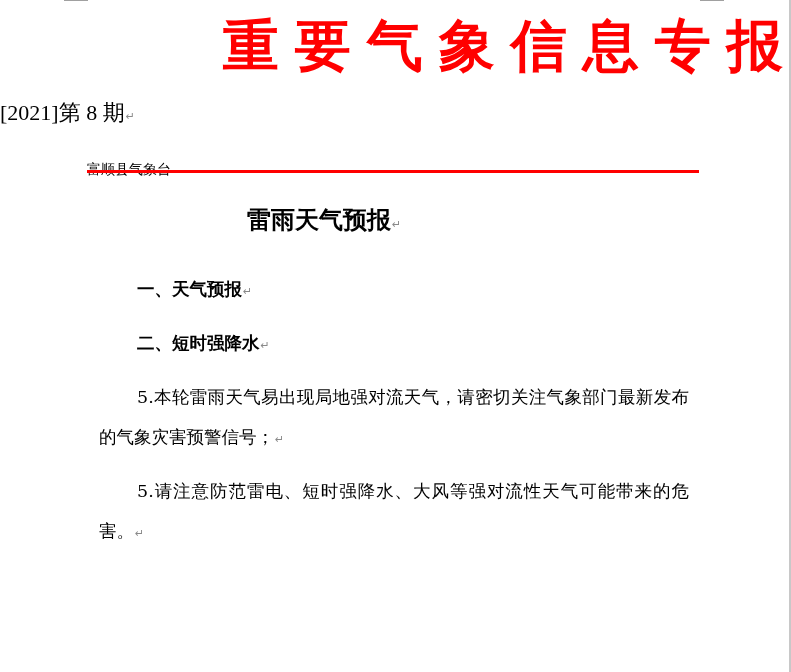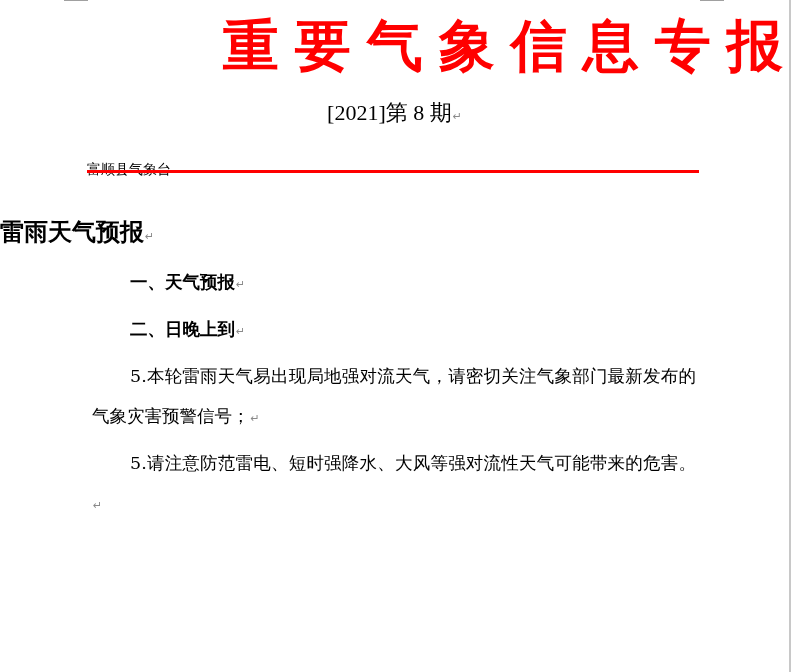--- a/index.html
+++ b/index.html
@@ -7,32 +7,32 @@
          font-family: "DejaVu Serif", "Liberation Serif", serif; color: #000; }
   .page { position: absolute; left: 0; top: 0; width: 789px; height: 672px; background: #fff; }
   .page-edge { position: absolute; left: 789px; top: 0; width: 2px; height: 672px; background: #c8c8c8; }
   .margin-mark { position: absolute; top: 0; height: 1px; width: 24px; background: #a0a0a0; }
   .mark-left { left: 64px; }
   .mark-right { left: 700px; }
   .pilcrow { color: #8a8a8a; font-size: 11px; font-family: "DejaVu Sans", sans-serif; font-weight: normal; margin-left: 1px; vertical-align: baseline; }
   .banner { position: absolute; top: 14px; left: 0; width: 789px; text-align: right;
             color: #ff0000; font-family: "DejaVu Sans", sans-serif; font-weight: bold;
             font-size: 56px; letter-spacing: 16px; line-height: 64px; padding-left: 36px; }
-  .issue { position: absolute; top: 98px; left: 0; width: 789px; text-align: center;
+  .issue { position: absolute; top: 98px; left: 0; width: 789px; 
            font-family: "Liberation Serif", serif; font-size: 22px; line-height: 30px; }
   .org-line { position: absolute; top: 150px; left: 87px; width: 612px; height: 20px;
               font-family: "DejaVu Sans", sans-serif; font-size: 14px; line-height: 20px; }
   .org { position: absolute; left: 0; top: 0; margin-top: 9px; }
   .date { position: absolute; right: 0; top: 0; }
   .red-rule { position: absolute; top: 170px; left: 87px; width: 612px; height: 3px; background: #ff0000; }
-  .doc-title { position: absolute; top: 214px; left: 0; width: 648px; 
+  .doc-title { position: absolute; top: 202px; left: 0; width: 648px; text-align: center;
                font-family: "DejaVu Sans", sans-serif; font-weight: bold; font-size: 24px; line-height: 36px; }
   .body { position: absolute; left: 88px; top: 258px; width: 612px;
           font-family: "DejaVu Serif", serif; font-size: 17.5px; line-height: 40px; }
-  .body p { margin: 4px; }
+  .body p { margin: 11px; }
   .indent { text-indent: 38px; }
   .heading { font-weight: bold; }
   .justify { text-align: justify; text-align-last: auto; }
 </style>
 </head>
 <body>
 
 <div class="page">
   <div class="margin-mark mark-left"></div>
   <div class="margin-mark mark-right"></div>
@@ -49,18 +49,18 @@
     <span class="org">富顺县气象台</span>
   </div>
   <div class="red-rule"></div>
 
   <div class="doc-title">
     <span>雷雨天气预报</span><span class="pilcrow">↵</span>
   </div>
 
   <div class="body">
     <p class="indent heading"><span>一、天气预报</span><span class="pilcrow">↵</span></p>
-    <p class="indent heading"><span>二、日晚上到</span><span class="pilcrow">↵</span></p>
+    <p class="indent heading"><span>二、短时强降水</span><span class="pilcrow">↵</span></p>
     <p class="indent justify"><span>5.本轮雷雨天气易出现局地强对流天气，请密切关注气象部门最新发布的气象灾害预警信号；</span><span class="pilcrow">↵</span></p>
     <p class="indent justify"><span>5.请注意防范雷电、短时强降水、大风等强对流性天气可能带来的危害。</span><span class="pilcrow">↵</span></p>
   </div>
 </div>
 <div class="page-edge"></div>
 
 </body></html>

